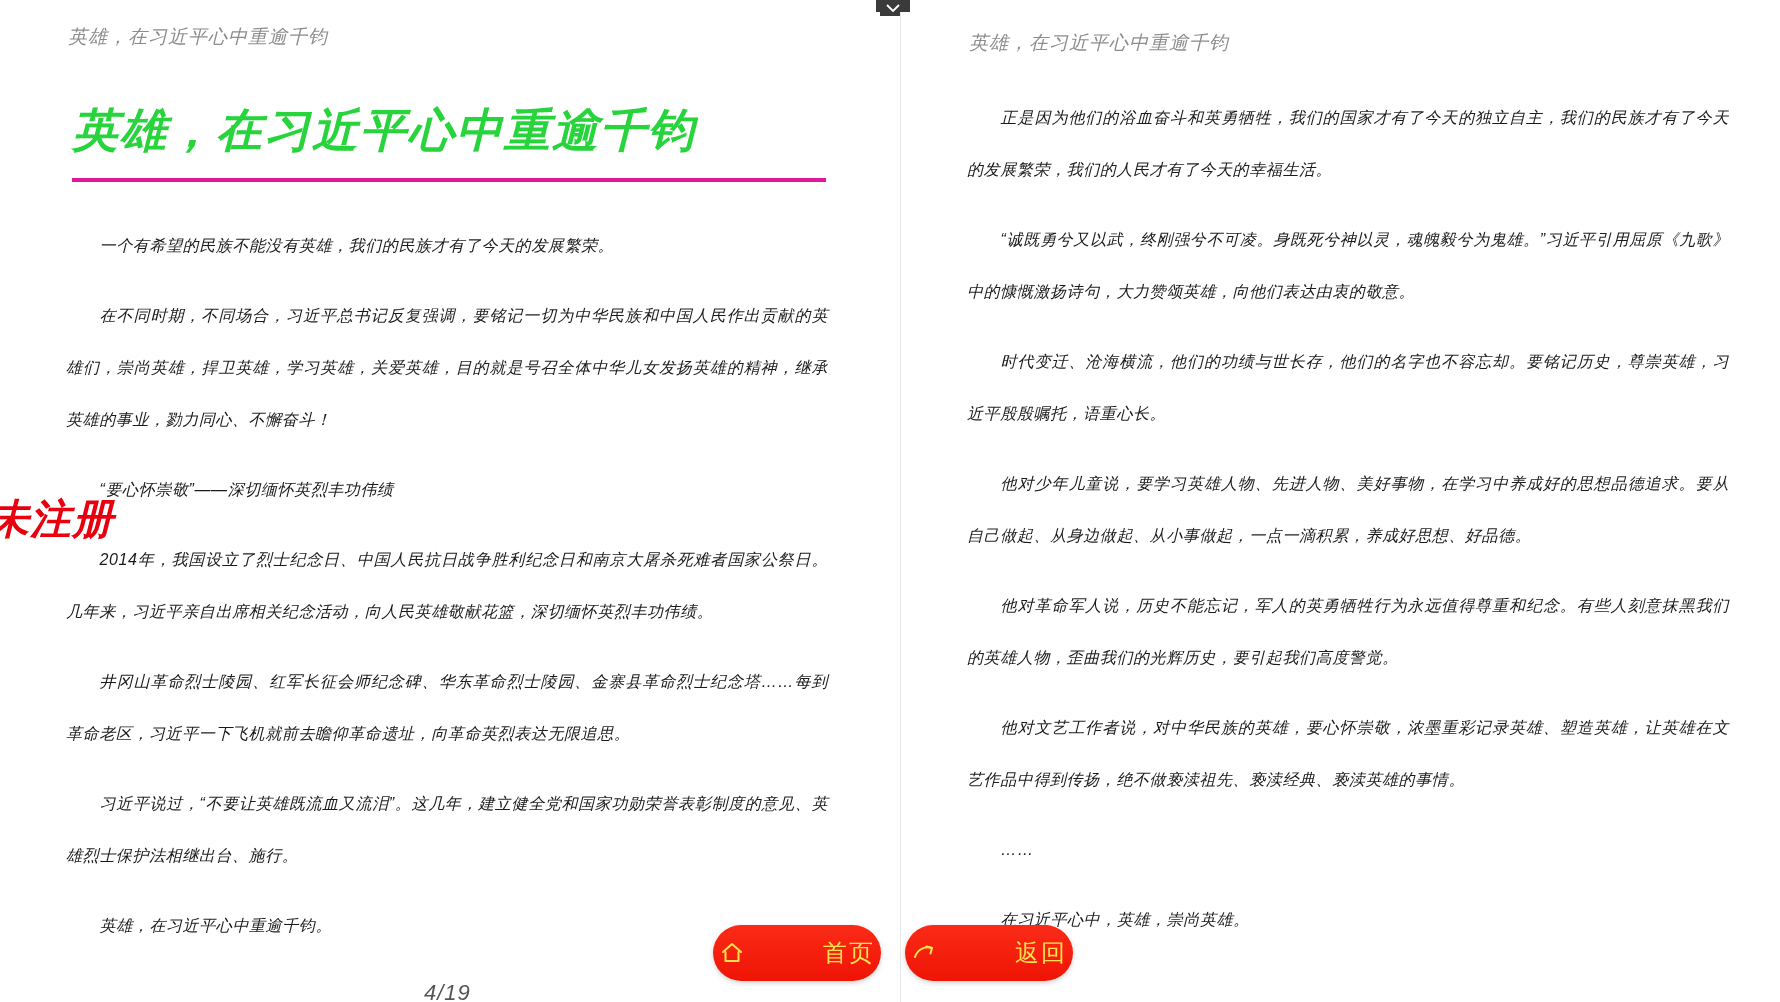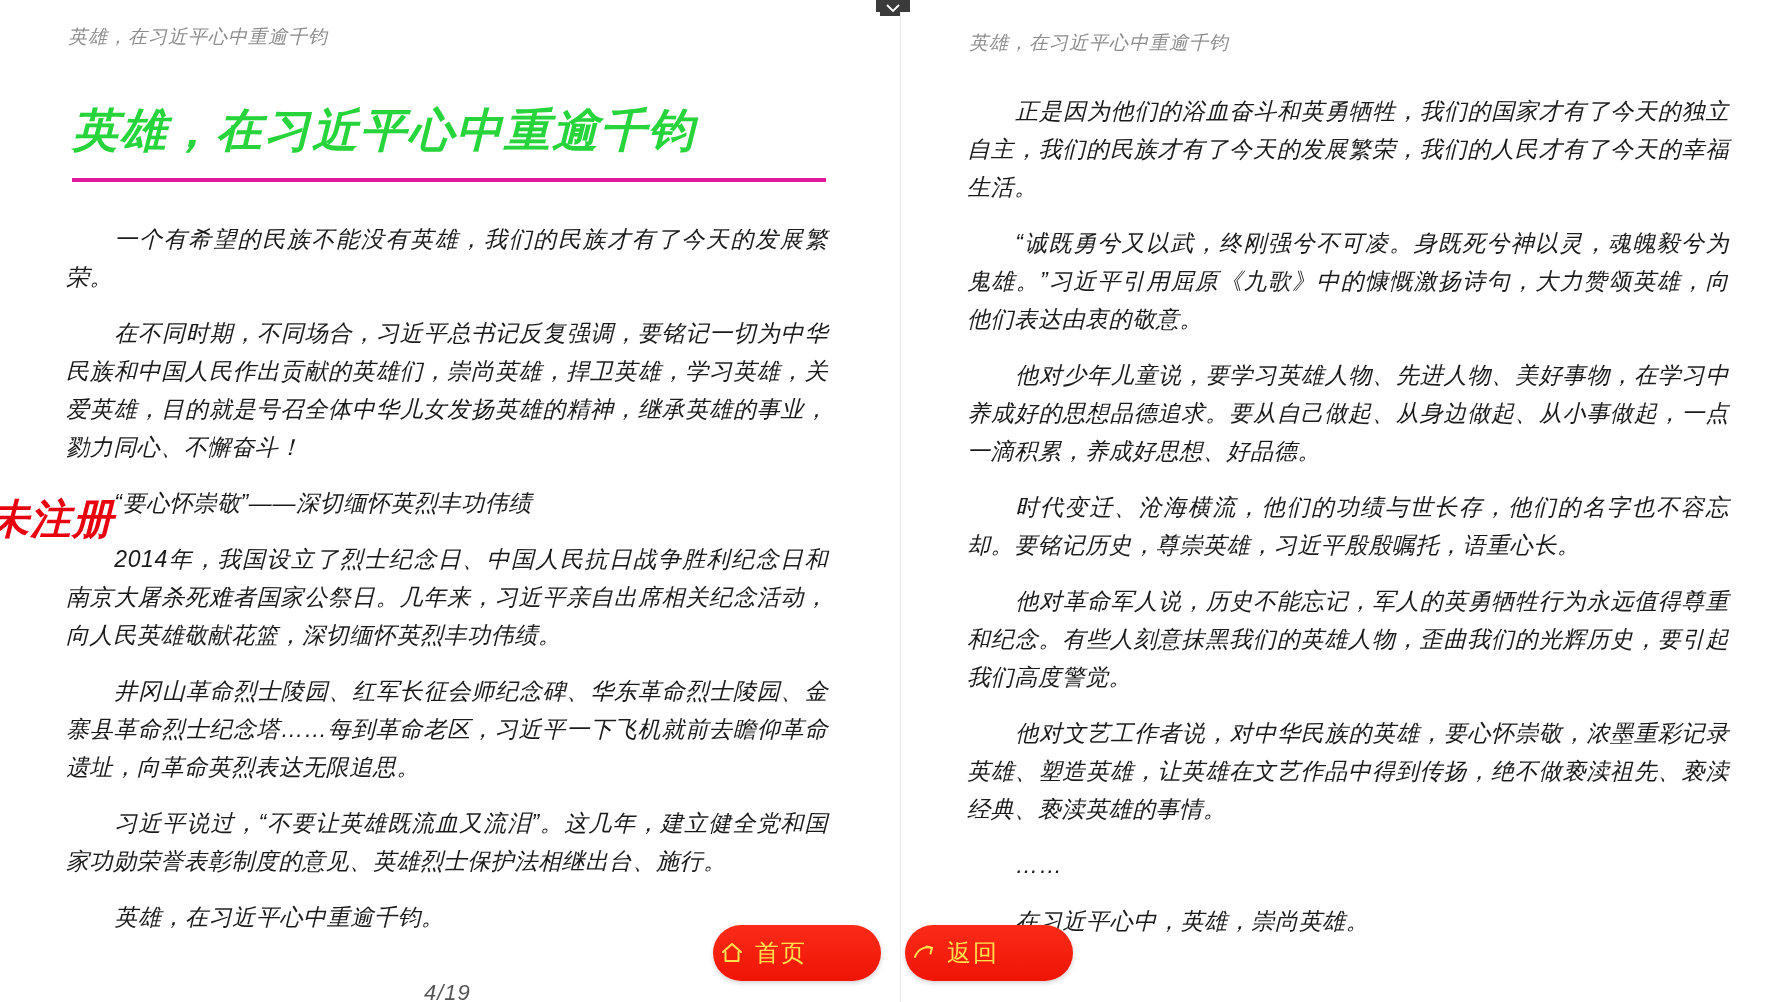--- a/index.html
+++ b/index.html
@@ -63,22 +63,22 @@
   .title-rule {
     position: absolute;
     left: 72px;
     top: 166px;
     width: 754px;
     height: 4px;
     background: #e0189a;
   }
   .body-col {
     position: absolute;
-    font-size: 23px;
-    line-height: 38px;
+    font-size: 16px;
+    line-height: 52px;
     color: #1a1a1a;
     letter-spacing: 0.6px;
     text-align: justify;
   }
   .left-body {
     left: 66px;
     top: 208px;
     width: 762px;
   }
   .right-body {
@@ -123,21 +123,21 @@
     flex: 1;
     background: linear-gradient(180deg, #fb2b18 0%, #ef1405 100%);
     border: none;
     border-radius: 28px;
     color: #ffe14d;
     font-size: 24px;
     font-family: "Liberation Sans", sans-serif;
     letter-spacing: 2px;
     display: flex;
     align-items: center;
-    justify-content: flex-start;
+    justify-content: space-between;
     gap: 10px;
     cursor: pointer;
     box-shadow: 0 2px 5px rgba(0,0,0,0.18);
   }
   .tb-icon {
     display: inline-block;
     width: 26px;
     height: 26px;
     position: relative;
   }
@@ -186,22 +186,22 @@
 
     <div class="page-number">4/19</div>
   </div>
 
   <div class="page page-right">
     <div class="page-header">英雄，在习近平心中重逾千钧</div>
 
     <div class="body-col right-body">
       <p>正是因为他们的浴血奋斗和英勇牺牲，我们的国家才有了今天的独立自主，我们的民族才有了今天的发展繁荣，我们的人民才有了今天的幸福生活。</p>
       <p>“诚既勇兮又以武，终刚强兮不可凌。身既死兮神以灵，魂魄毅兮为鬼雄。”习近平引用屈原《九歌》中的慷慨激扬诗句，大力赞颂英雄，向他们表达由衷的敬意。</p>
+      <p>时代变迁、沧海横流，他们的功绩与世长存，他们的名字也不容忘却。要铭记历史，尊崇英雄，习近平殷殷嘱托，语重心长。</p>
       <p>他对少年儿童说，要学习英雄人物、先进人物、美好事物，在学习中养成好的思想品德追求。要从自己做起、从身边做起、从小事做起，一点一滴积累，养成好思想、好品德。</p>
-      <p>时代变迁、沧海横流，他们的功绩与世长存，他们的名字也不容忘却。要铭记历史，尊崇英雄，习近平殷殷嘱托，语重心长。</p>
       <p>他对革命军人说，历史不能忘记，军人的英勇牺牲行为永远值得尊重和纪念。有些人刻意抹黑我们的英雄人物，歪曲我们的光辉历史，要引起我们高度警觉。</p>
       <p>他对文艺工作者说，对中华民族的英雄，要心怀崇敬，浓墨重彩记录英雄、塑造英雄，让英雄在文艺作品中得到传扬，绝不做亵渎祖先、亵渎经典、亵渎英雄的事情。</p>
       <p>……</p>
       <p>在习近平心中，英雄，崇尚英雄。</p>
     </div>
 
   </div>
 
   <div class="toolbar">
     <button class="tb-btn">

